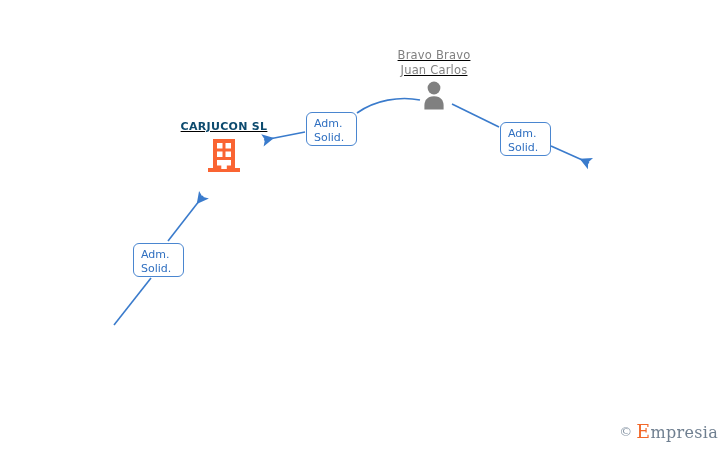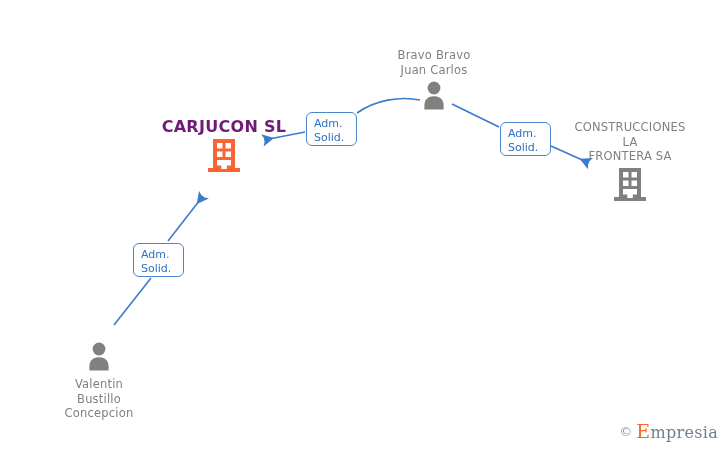--- a/index.html
+++ b/index.html
@@ -28,32 +28,33 @@
     height: 450px;
     pointer-events: none;
   }
 
   
   .node {
     position: absolute;
     text-align: center;
     width: 160px;
     margin-left: -80px;
+    text-decoration: underline;
   }
   .node-label {
     font-size: 11.5px;
     line-height: 14.5px;
     color: #808080;
     letter-spacing: 0.2px;
     white-space: pre-line;
   }
   .node-label.company-main {
-    color: #701a75;
+    color: #0c4a6e;
     font-weight: bold;
-    font-size: 16px;
+    font-size: 11px;
     letter-spacing: 0.3px;
   }
   .node-icon {
     display: block;
     margin: 2px auto 0 auto;
   }
   .node.below .node-label { margin-top: 1px; }
 
   
   .rel-label {
@@ -144,50 +145,21 @@
     <div class="node-label">Bravo Bravo
 Juan Carlos</div>
     <span class="node-icon">
       <svg width="32" height="32" viewBox="0 0 32 32">
         <circle cx="16" cy="9" r="6.4" fill="#808080"></circle>
         <path d="M16 17.2 c-7.2 0 -9.6 4.6 -9.6 9.4 v4 h19.2 v-4 c0 -4.8 -2.4 -9.4 -9.6 -9.4 z" fill="#808080"></path>
       </svg>
     </span>
   </div>
 
-  <div class="node" style="left:630px; top:120px;">
-    <div class="node-label">CONSTRUCCIONES
-LA
-FRONTERA SA</div>
-    <span class="node-icon">
-      <svg width="34" height="38" viewBox="0 0 34 38">
-        <rect x="6" y="2" width="22" height="32" fill="#808080"></rect>
-        <rect x="1" y="31" width="32" height="4" fill="#808080"></rect>
-        <rect x="10" y="6" width="5.5" height="5.5" fill="#ffffff"></rect>
-        <rect x="18.5" y="6" width="5.5" height="5.5" fill="#ffffff"></rect>
-        <rect x="10" y="14.5" width="5.5" height="5.5" fill="#ffffff"></rect>
-        <rect x="18.5" y="14.5" width="5.5" height="5.5" fill="#ffffff"></rect>
-        <rect x="10" y="23" width="5.5" height="5.5" fill="#ffffff"></rect>
-        <rect x="18.5" y="23" width="5.5" height="5.5" fill="#ffffff"></rect>
-        <rect x="14.3" y="23" width="5.5" height="9" fill="#ffffff"></rect>
-      </svg>
-    </span>
-  </div>
 
-  <div class="node below" style="left:99px; top:338px;">
-    <span class="node-icon">
-      <svg width="32" height="32" viewBox="0 0 32 32">
-        <circle cx="16" cy="9" r="6.4" fill="#808080"></circle>
-        <path d="M16 17.2 c-7.2 0 -9.6 4.6 -9.6 9.4 v4 h19.2 v-4 c0 -4.8 -2.4 -9.4 -9.6 -9.4 z" fill="#808080"></path>
-      </svg>
-    </span>
-    <div class="node-label">Valentin
-Bustillo
-Concepcion</div>
-  </div>
 
   <div class="rel-label" style="left:306px; top:112px; width:51px; height:34px;">Adm.
 Solid.</div>
 
   <div class="rel-label" style="left:500px; top:122px; width:51px; height:34px;">Adm.
 Solid.</div>
 
   <div class="rel-label" style="left:133px; top:243px; width:51px; height:34px;">Adm.
 Solid.</div>
 

